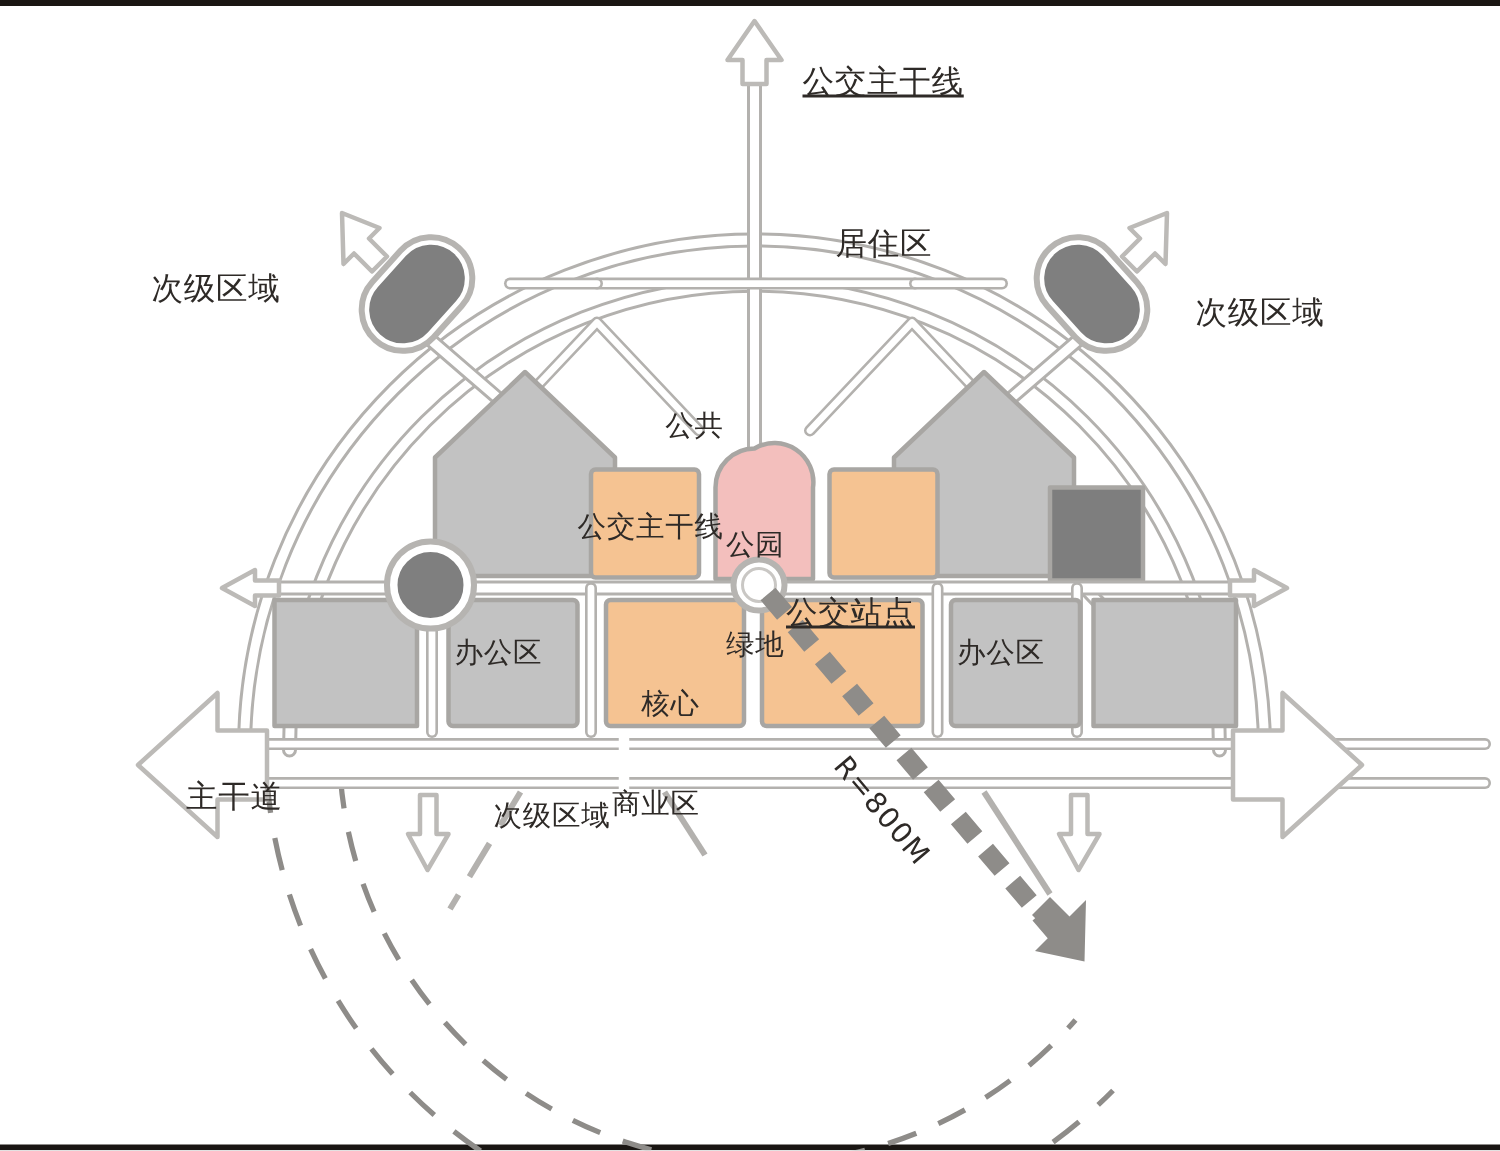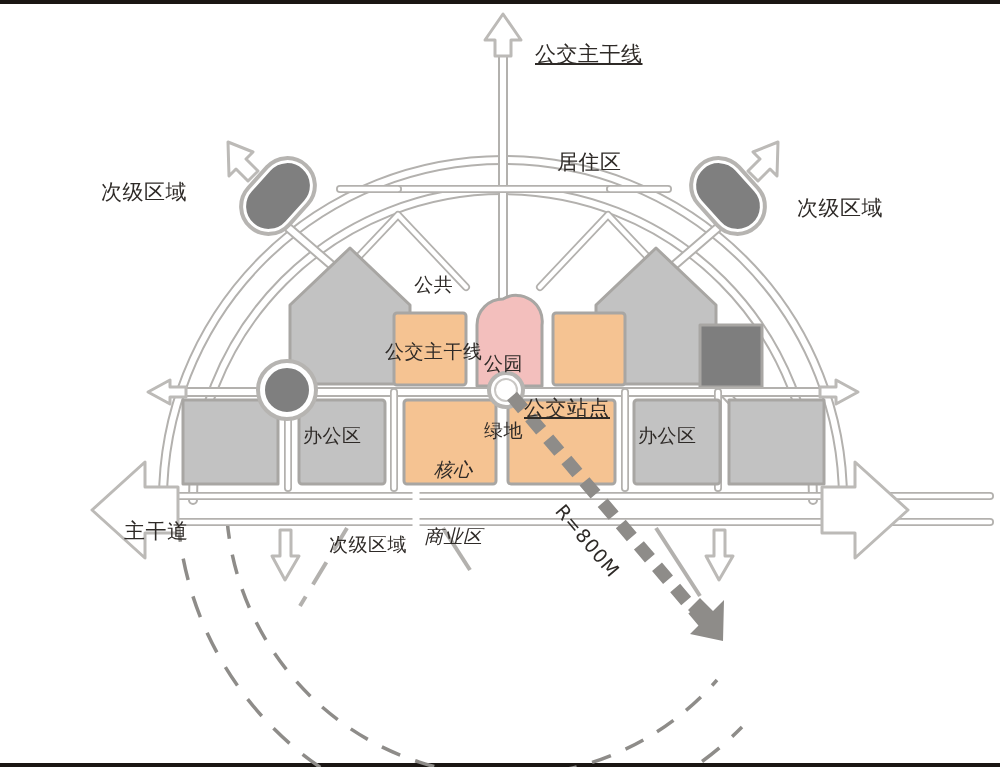--- a/index.html
+++ b/index.html
@@ -38,21 +38,21 @@
     position: absolute;
     color: #2e2a27;
     font-family: "DejaVu Sans", "Liberation Sans", sans-serif;
     white-space: pre;
     line-height: 1.18;
     letter-spacing: 0.5px;
     pointer-events: none;
   }
   .lbl-lg { font-size: 21px; }
   .lbl-md { font-size: 19px; }
-  .lbl-ctr { text-align: center; }
+  .lbl-ctr { text-align: right; }
   .lbl-radius {
     font-size: 19px;
     letter-spacing: 1px;
     font-family: "DejaVu Sans", "Liberation Sans", sans-serif;
   }
 </style>
 </head>
 <body>
 
 <div id="stage">
@@ -248,21 +248,21 @@
     <div>公交主干线</div>
   </div>
 
   <div class="lbl lbl-md lbl-ctr" style="left:484px; top:307px;">
     <div>公园</div>
     <div>绿地</div>
   </div>
 
   <div class="lbl lbl-lg" style="left:524px; top:396px;text-decoration:underline;">公交站点</div>
 
-  <div class="lbl lbl-md lbl-ctr" style="left:424px; top:413px;font-style:italic;">
+  <div class="lbl lbl-md lbl-ctr" style="left:408px; top:413px;">
     <div>核心</div>
     <div>商业区</div>
   </div>
 
   <div class="lbl lbl-md" style="left:303px; top:424px;">办公区</div>
 
   <div class="lbl lbl-md" style="left:638px; top:424px;">办公区</div>
 
   <div class="lbl lbl-lg" style="left:124px; top:519px;">主干道</div>
 

